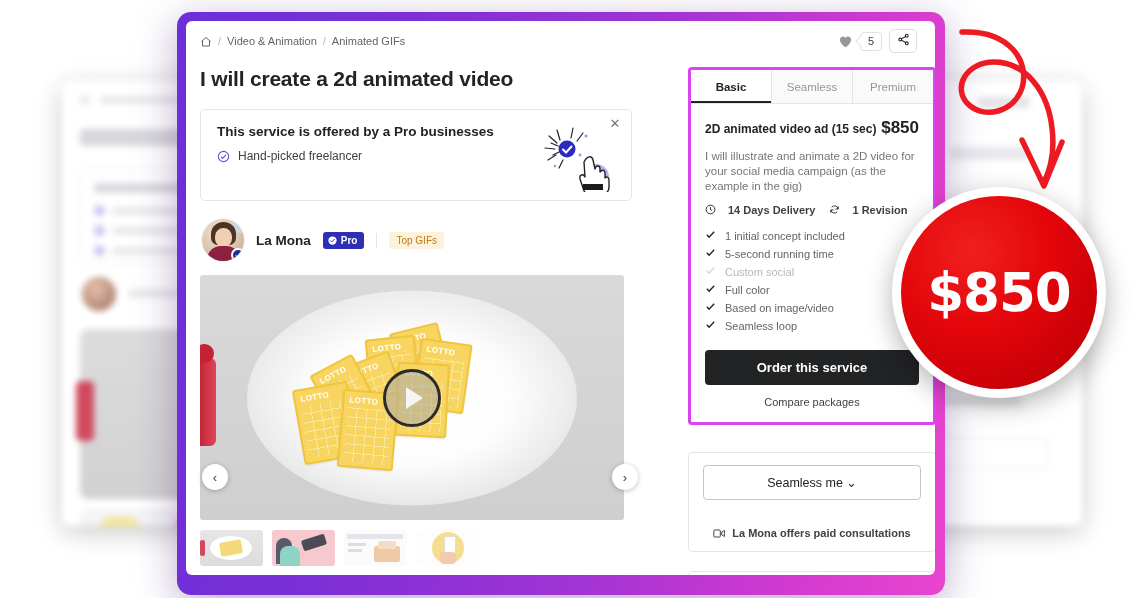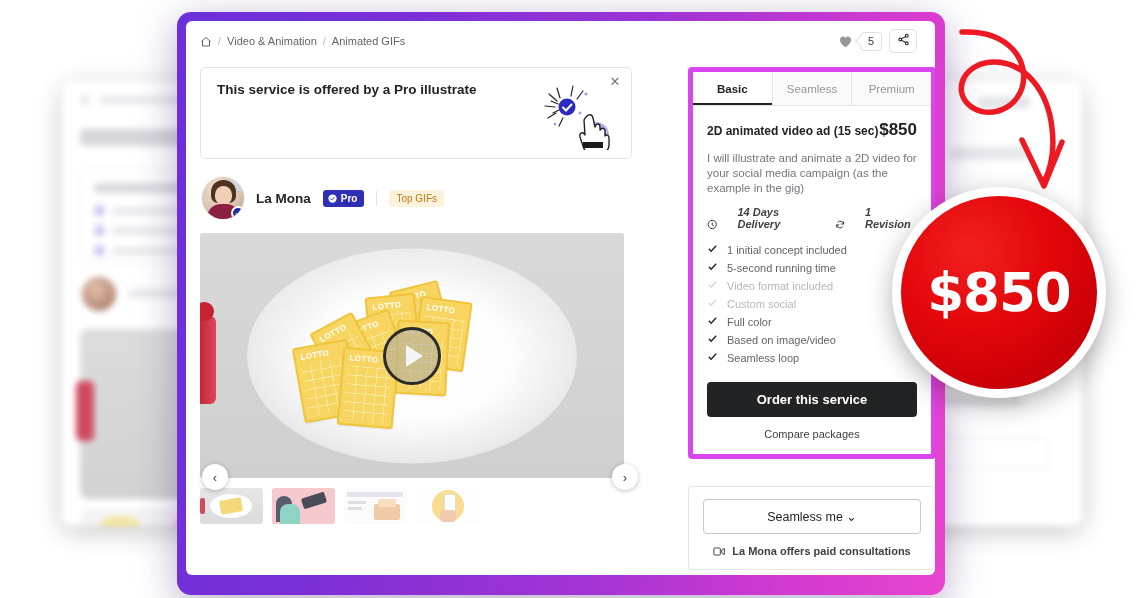--- a/index.html
+++ b/index.html
@@ -172,55 +172,55 @@
   }
   .navarrow.prev{left:4px;}
   .navarrow.next{right:-12px;}
 
   
   .thumbs{display:flex;gap:9px;margin-top:10px;}
   .thumb{width:63px;height:36px;border-radius:3px;overflow:hidden;position:relative;background:#eee;}
 
   
   .sidebar{position:absolute;left:502px;top:46px;width:248px;}
-  .pkgcard{border:5px solid #d946ef;border-radius:4px;background:#fff;overflow:hidden;}
+  .pkgcard{border:3px solid #d946ef;border-radius:4px;background:#fff;overflow:hidden;}
   .tabs{display:flex;border-bottom:1px solid #e4e5e7;}
   .tab{
     flex:1;text-align:center;font-size:11.5px;color:#95979d;
     padding:11px 0 10px 0;cursor:pointer;border-right:1px solid #e4e5e7;background:#fafafa;
   }
   .tab:last-child{border-right:none;}
   .tab.active{color:#222325;font-weight:bold;background:#fff;box-shadow:inset 0 -2px 0 #222325;}
   .pkgbody{padding:14px 14px 14px 14px;}
   .pkgtop{display:flex;justify-content:space-between;align-items:baseline;}
   .pkgname{font-size:12px;font-weight:bold;color:#222325;}
   .pkgprice{font-size:17px;font-weight:bold;color:#222325;}
   .pkgdesc{font-size:11.5px;color:#74767e;line-height:15px;margin:11px 0 10px 0;}
   .meta{display:flex;gap:14px;align-items:center;font-size:11px;font-weight:bold;color:#404145;}
-  .meta span{display:flex;align-items:flex-end;gap:20px;font-style:italic;}
+  .meta span{display:flex;align-items:flex-start;gap:12px;}
   .flist{margin:13px 0 0 0;padding:0;list-style:none;}
   .flist li{display:flex;align-items:center;gap:9px;font-size:11px;color:#62646a;margin:5px 0;}
   .flist li.off{color:#b5b7bc;}
   .ck{width:11px;flex:0 0 11px;}
   .orderbtn{
     width:100%;background:#222325;color:#fff;border:none;border-radius:4px;
     font-size:13px;font-weight:bold;padding:10px 0;margin-top:13px;cursor:pointer;
     font-family:"Liberation Sans",sans-serif;
   }
   .compare{display:block;text-align:center;font-size:11px;color:#404145;margin-top:11px;text-decoration:none;}
 
   .contactcard{border:1px solid #e4e5e7;border-radius:4px;margin-top:27px;padding:12px 14px;}
   .contactbtn{
     width:100%;background:#fff;border:1px solid #c5c6c9;border-radius:4px;
     font-size:12.5px;color:#222325;padding:9px 0;cursor:pointer;
     font-family:"Liberation Sans",sans-serif;
   }
   .consult{
     display:flex;align-items:center;justify-content:center;gap:6px;
-    font-size:11px;font-weight:bold;color:#404145;margin-top:11px;
+    font-size:11px;font-weight:bold;color:#404145;margin-top:27px;
   }
   .stubcard{border:1px solid #e4e5e7;border-radius:4px;margin-top:19px;height:60px;}
   .stubdots{font-size:11px;color:#c9cacd;padding:7px 0 0 44px;letter-spacing:3px;}
 
   
   .annot{position:absolute;inset:0;pointer-events:none;}
   .pricebadge{
     position:absolute;left:892px;top:187px;width:214px;height:211px;
     border-radius:50%;
     background:#ffffff;
@@ -316,25 +316,35 @@
                   <circle cx="6" cy="12" r="2.6"></circle>
                   <circle cx="18" cy="19" r="2.6"></circle>
                 <path d="M8.3 10.8l7.4-4.3M8.3 13.2l7.4 4.3"></path>
               </svg>
             </span>
           </div>
         </div>
       </div>
 
       <div class="leftcol">
+        <h1 class="title">I will create a 2d animated video</h1>
 
         <div class="procard">
           <div class="closeX">✕</div>
-          <h3>This service is offered by a Pro illustrate</h3>
-
+          <h3>This service is offered by a Pro businesses</h3>
+
+          <div class="feat">
+            <span class="okring">
+              <svg viewBox="0 0 24 24" width="13" height="13" fill="none" stroke="#5b5bd6" stroke-width="2">
+                <circle cx="12" cy="12" r="9.5"></circle>
+                  <path d="M7.5 12.5l3 3 6-6.5"></path>
+              </svg>
+            </span>
+            <span>Hand-picked freelancer</span>
+          </div>
 
           <div class="proart">
             <svg viewBox="0 0 74 70" width="74" height="70">
               <g stroke="#222325" stroke-width="1.2" stroke-linecap="round">
                 <path d="M18 8 L21 18"></path>
                   <path d="M10 14 L18 21"></path>
                   <path d="M6 26 L16 27"></path>
                 <path d="M9 38 L17 33"></path>
                   <path d="M20 46 L24 38"></path>
                 <path d="M34 6 L32 16"></path>
@@ -491,28 +501,20 @@
                 </span>
                 <span>1 initial concept included</span>
               </li>
               <li>
                 <span class="ck">
                   <svg viewBox="0 0 24 24" width="11" height="11" fill="none" stroke="#222325" stroke-width="3">
                       <path d="M4 12.5l5 5.5L20 6"></path>
                     </svg>
                 </span>
                 <span>5-second running time</span>
-              </li>
-              <li class="off">
-                <span class="ck">
-                  <svg viewBox="0 0 24 24" width="11" height="11" fill="none" stroke="#d5d6d9" stroke-width="3">
-                      <path d="M4 12.5l5 5.5L20 6"></path>
-                    </svg>
-                </span>
-                <span>Video format included</span>
               </li>
               <li class="off">
                 <span class="ck">
                   <svg viewBox="0 0 24 24" width="11" height="11" fill="none" stroke="#d5d6d9" stroke-width="3">
                       <path d="M4 12.5l5 5.5L20 6"></path>
                     </svg>
                 </span>
                 <span>Custom social</span>
               </li>
               <li>

